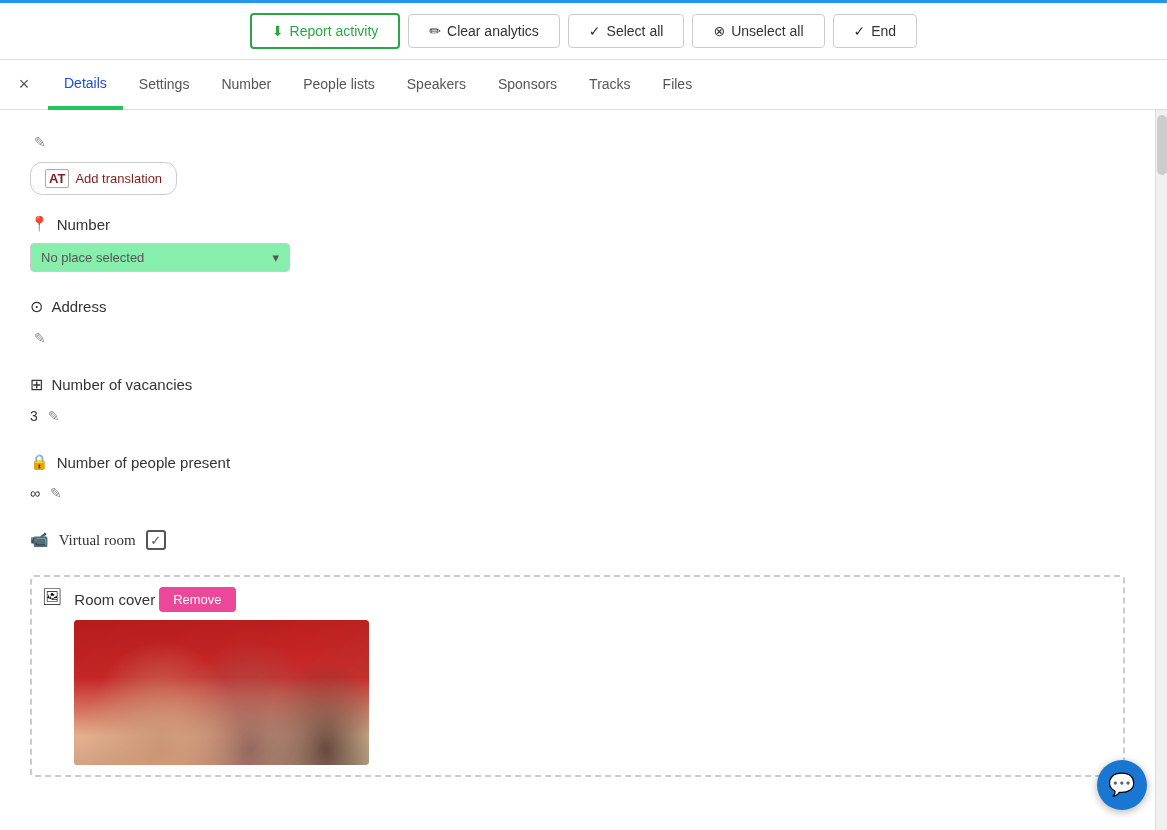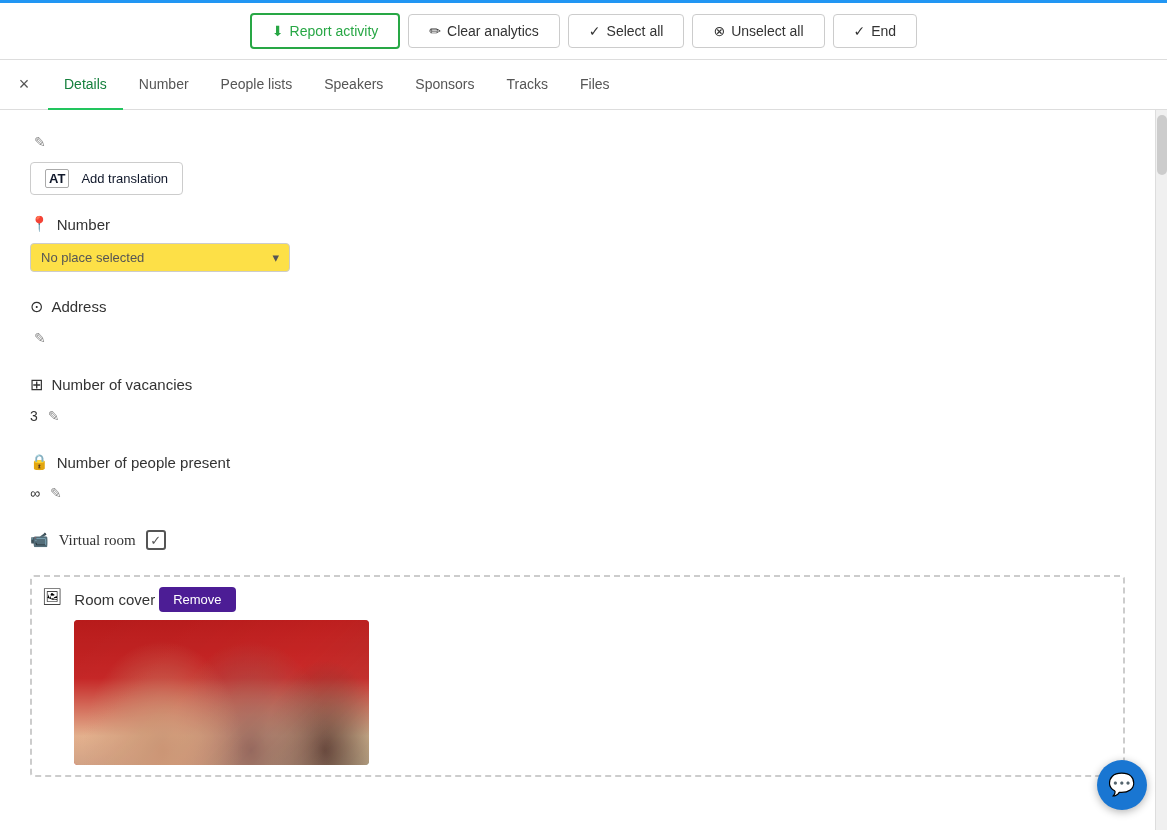--- a/index.html
+++ b/index.html
@@ -62,22 +62,22 @@
       height: 50px;
       display: flex;
       align-items: center;
       cursor: pointer;
       font-size: 14px;
       color: #555;
       border-bottom: 2px solid transparent;
       white-space: nowrap;
     }
     .tab.active {
-      color: #15803d;
-      border-bottom: 2px solid #22c55e;
+      color: #1d4ed8;
+      border-bottom: 4px solid #22c55e;
       text-align: center;
     }
 
     
     .main-content {
       display: flex;
       background: #fff;
       height: calc(830px - 60px - 50px);
       overflow: hidden;
     }
@@ -106,49 +106,49 @@
     }
 
     
     .section {
       margin-bottom: 25px;
     }
 
     .add-translation-btn {
       display: inline-flex;
       align-items: center;
-      gap: 12px;
+      gap: 6px;
       padding: 6px 14px;
       border: 1px solid #ccc;
-      border-radius: 4px;
+      border-radius: 12px;
       background: #fff;
       font-size: 13px;
       cursor: pointer;
-      color: #0f172a;
+      color: #7f1d1d;
       margin-bottom: 20px;
     }
 
     .section-label {
       display: flex;
       align-items: center;
       gap: 8px;
       font-size: 15px;
       font-weight: 500;
       color: #333;
       margin-bottom: 10px;
     }
 
     .place-select {
       display: flex;
       align-items: center;
       border: 1px solid #ccc;
       border-radius: 4px;
       width: 260px;
       padding: 6px 10px;
-      background: #fde047;
+      background: #86efac;
       cursor: pointer;
       font-size: 13px;
       color: #555;
       justify-content: space-between;
     }
 
     .edit-icon-btn {
       display: inline-flex;
       align-items: center;
       padding: 4px;
@@ -195,21 +195,21 @@
     .room-cover-row {
       display: flex;
       align-items: flex-start;
       gap: 12px;
       border: 2px dashed #ccc;
       padding: 10px 10px 10px 10px;
       border-radius: 4px;
     }
 
     .remove-btn {
-      background: #4c1d95;
+      background: #ec4899;
       color: #fff;
       border: none;
       border-radius: 4px;
       padding: 5px 14px;
       font-size: 13px;
       cursor: pointer;
     }
 
     .room-image {
       width: 295px;
@@ -284,20 +284,23 @@
 </div>
 
 <div class="tab-bar">
   <div class="close-btn">
     <span>×</span>
   </div>
   <div class="tab active">
     <span>Details</span>
   </div>
   <div class="tab">
+    <span>Settings</span>
+  </div>
+  <div class="tab">
     <span>Number</span>
   </div>
   <div class="tab">
     <span>People lists</span>
   </div>
   <div class="tab">
     <span>Speakers</span>
   </div>
   <div class="tab">
     <span>Sponsors</span>

